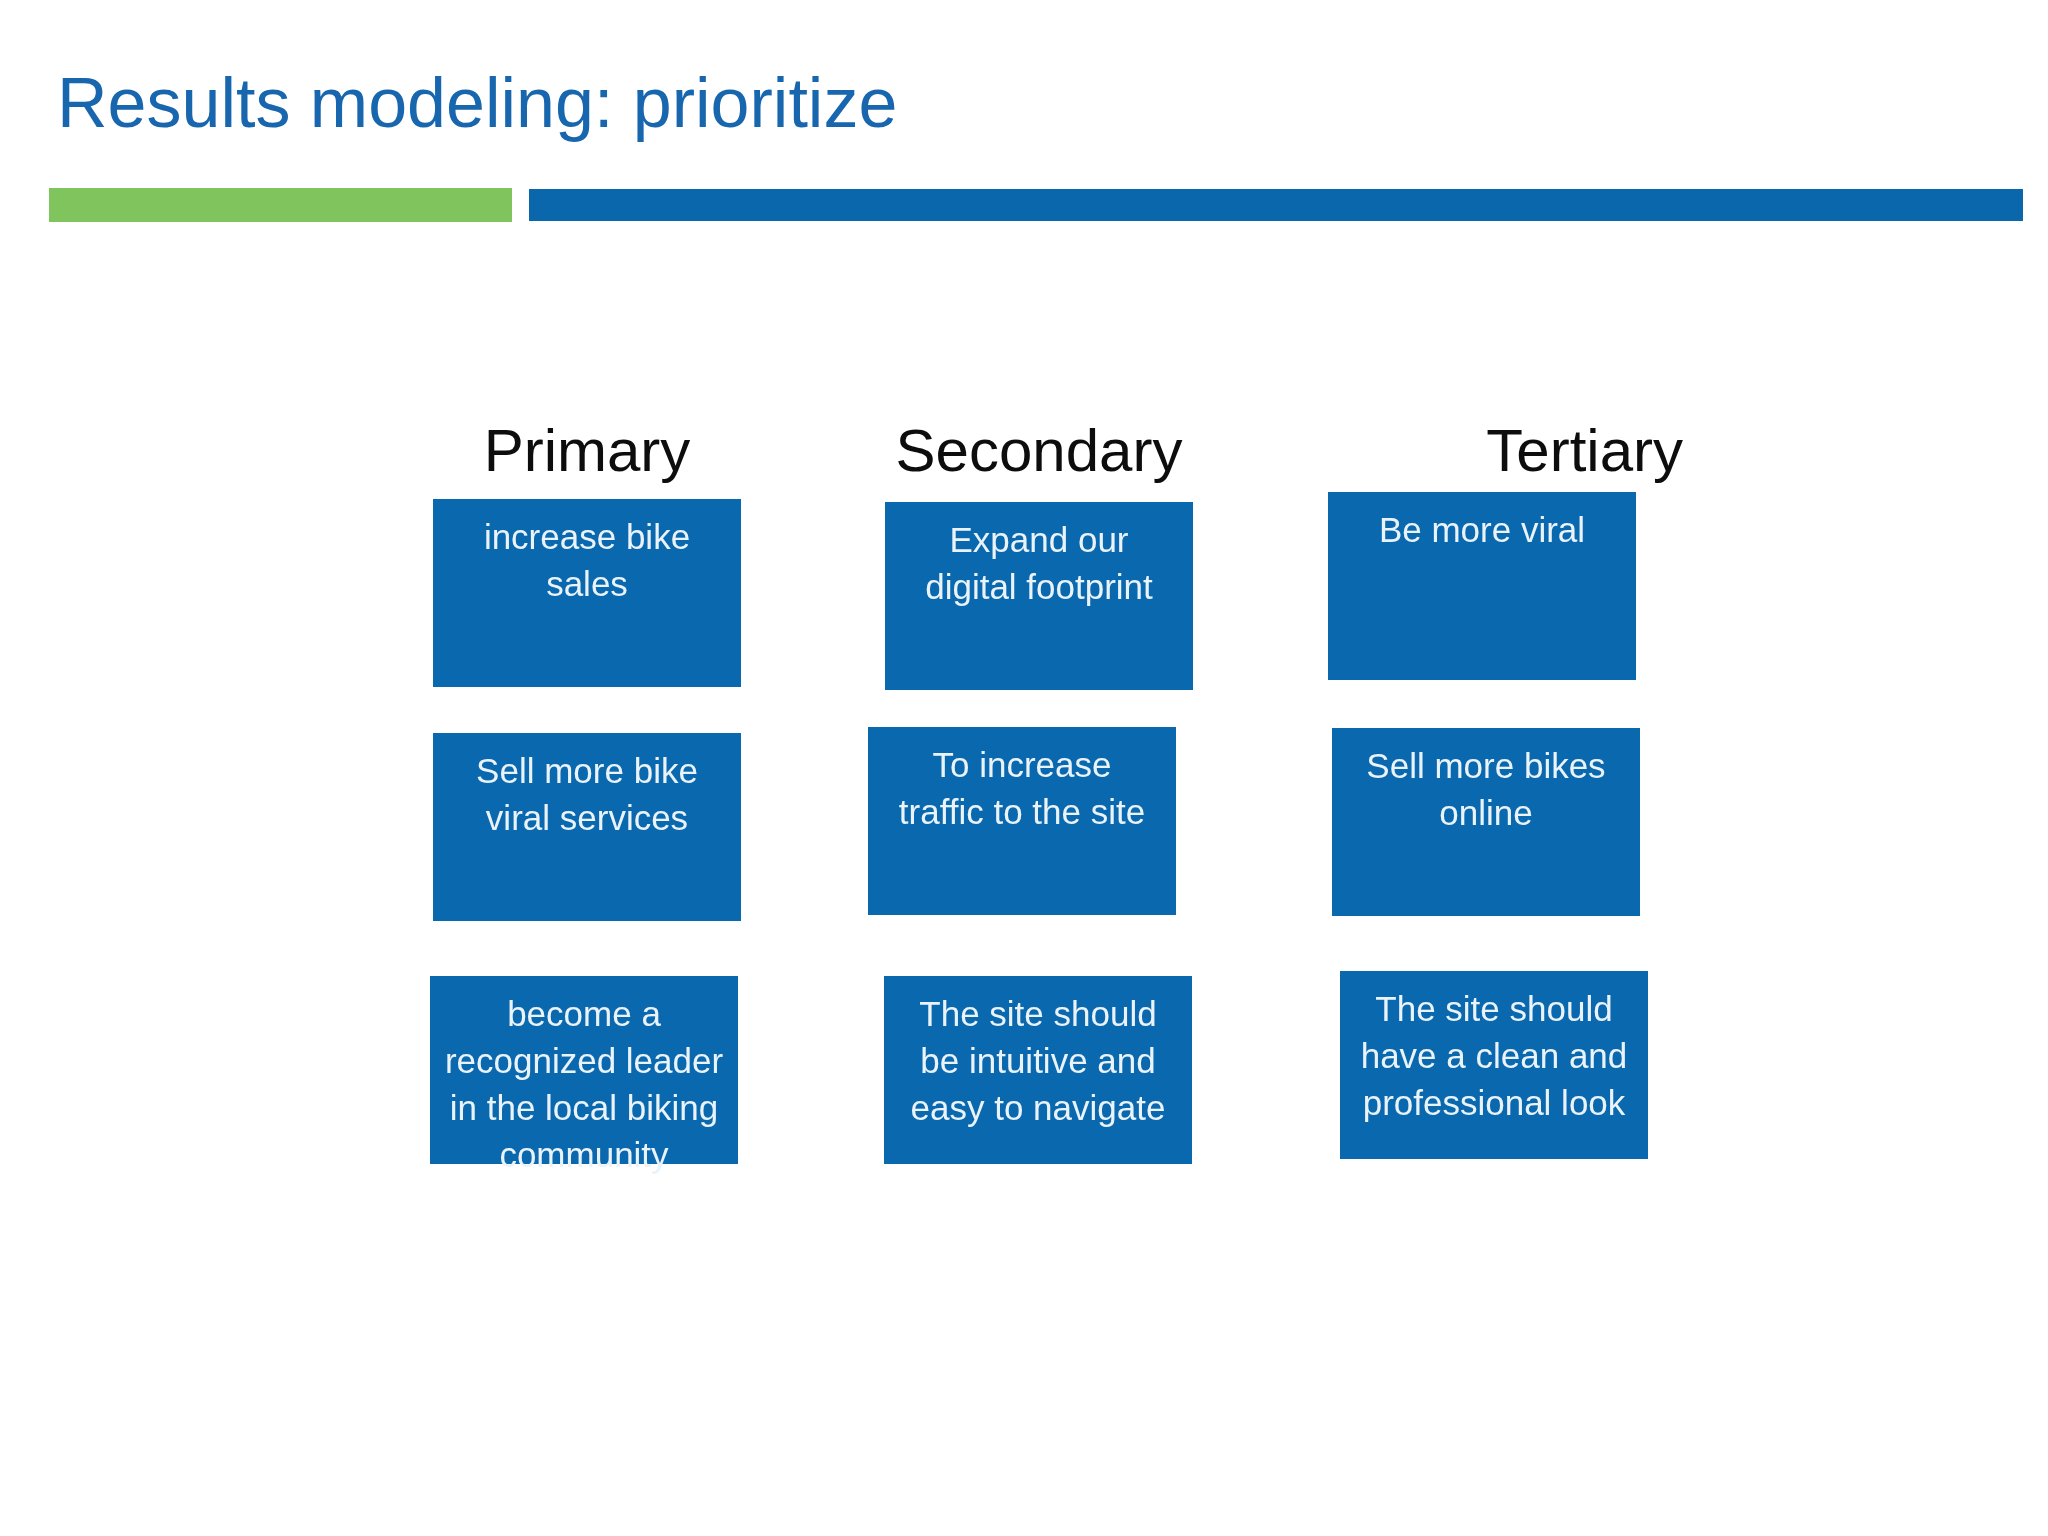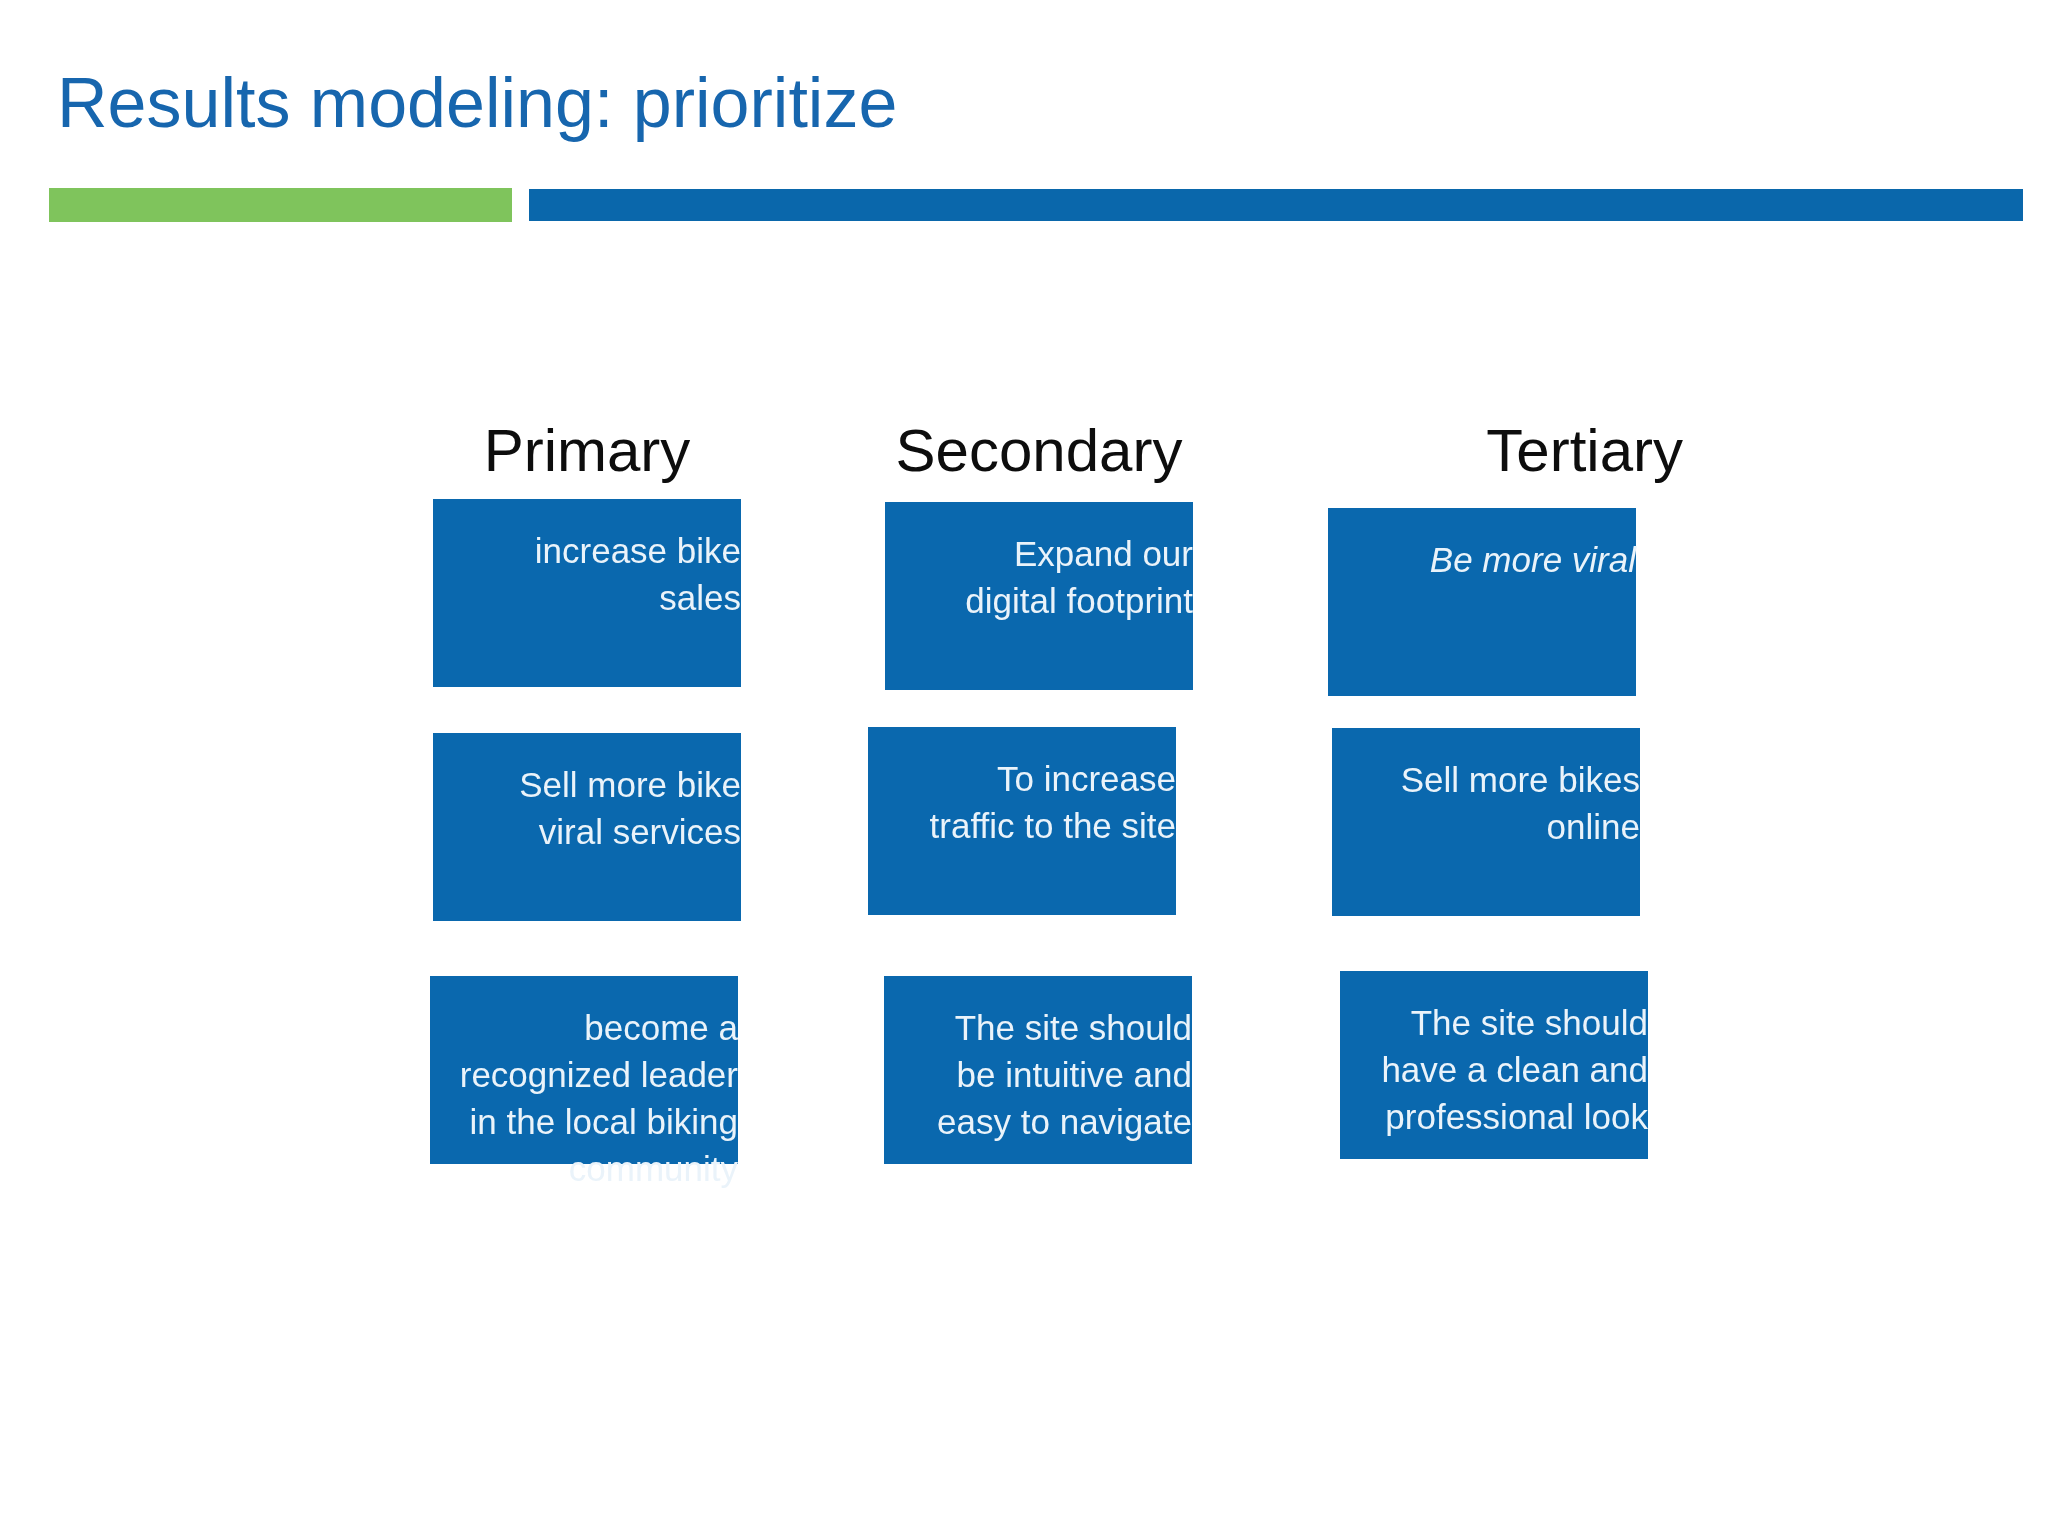--- a/index.html
+++ b/index.html
@@ -43,28 +43,28 @@
   #hdr-secondary { left: 839px; }
   #hdr-tertiary  { left: 1283px; text-align: right; }
   .goal-box {
     position: absolute;
     width: 308px;
     height: 188px;
     background: var(--box_blue, #0A68AE);
     color: #EAF3FA;
     font-size: 35px;
     line-height: 47px;
-    text-align: right;
+    text-align: center;
     white-space: pre;
-    padding-top: 28px;
+    padding-top: 14px;
     box-sizing: border-box;
   }
   #box-p1 { left: 433px;  top: 499px; }
   #box-s1 { left: 885px;  top: 490px; margin-top: 12px; }
-  #box-t1 { left: 1328px; top: 508px; font-style: italic; }
+  #box-t1 { left: 1328px; top: 492px; }
   #box-p2 { left: 433px;  top: 733px; }
   #box-s2 { left: 868px;  top: 727px; }
   #box-t2 { left: 1332px; top: 728px; }
   #box-p3 { left: 430px;  top: 976px; }
   #box-s3 { left: 884px;  top: 976px; }
   #box-t3 { left: 1340px; top: 971px; }
 </style>
 </head>
 <body>
 

